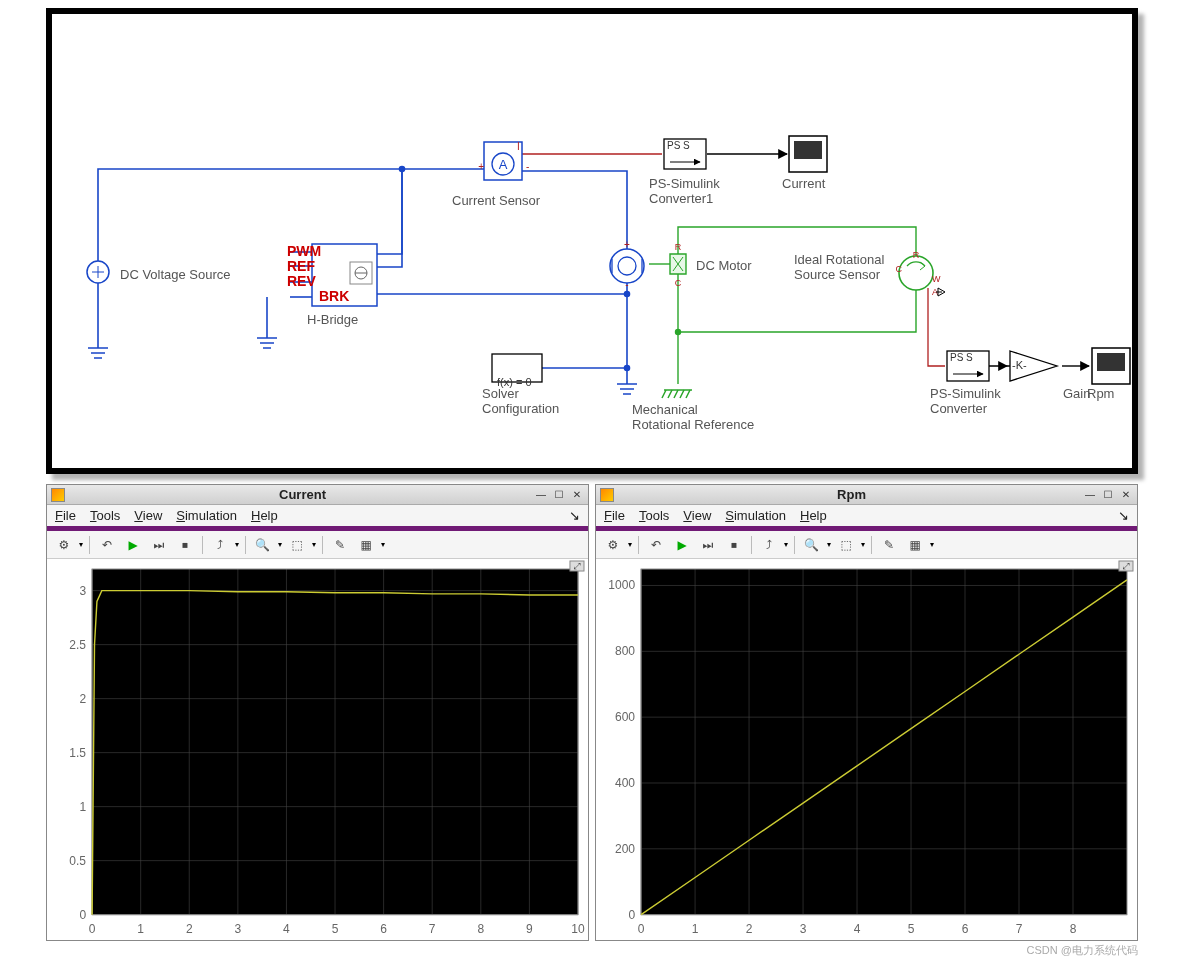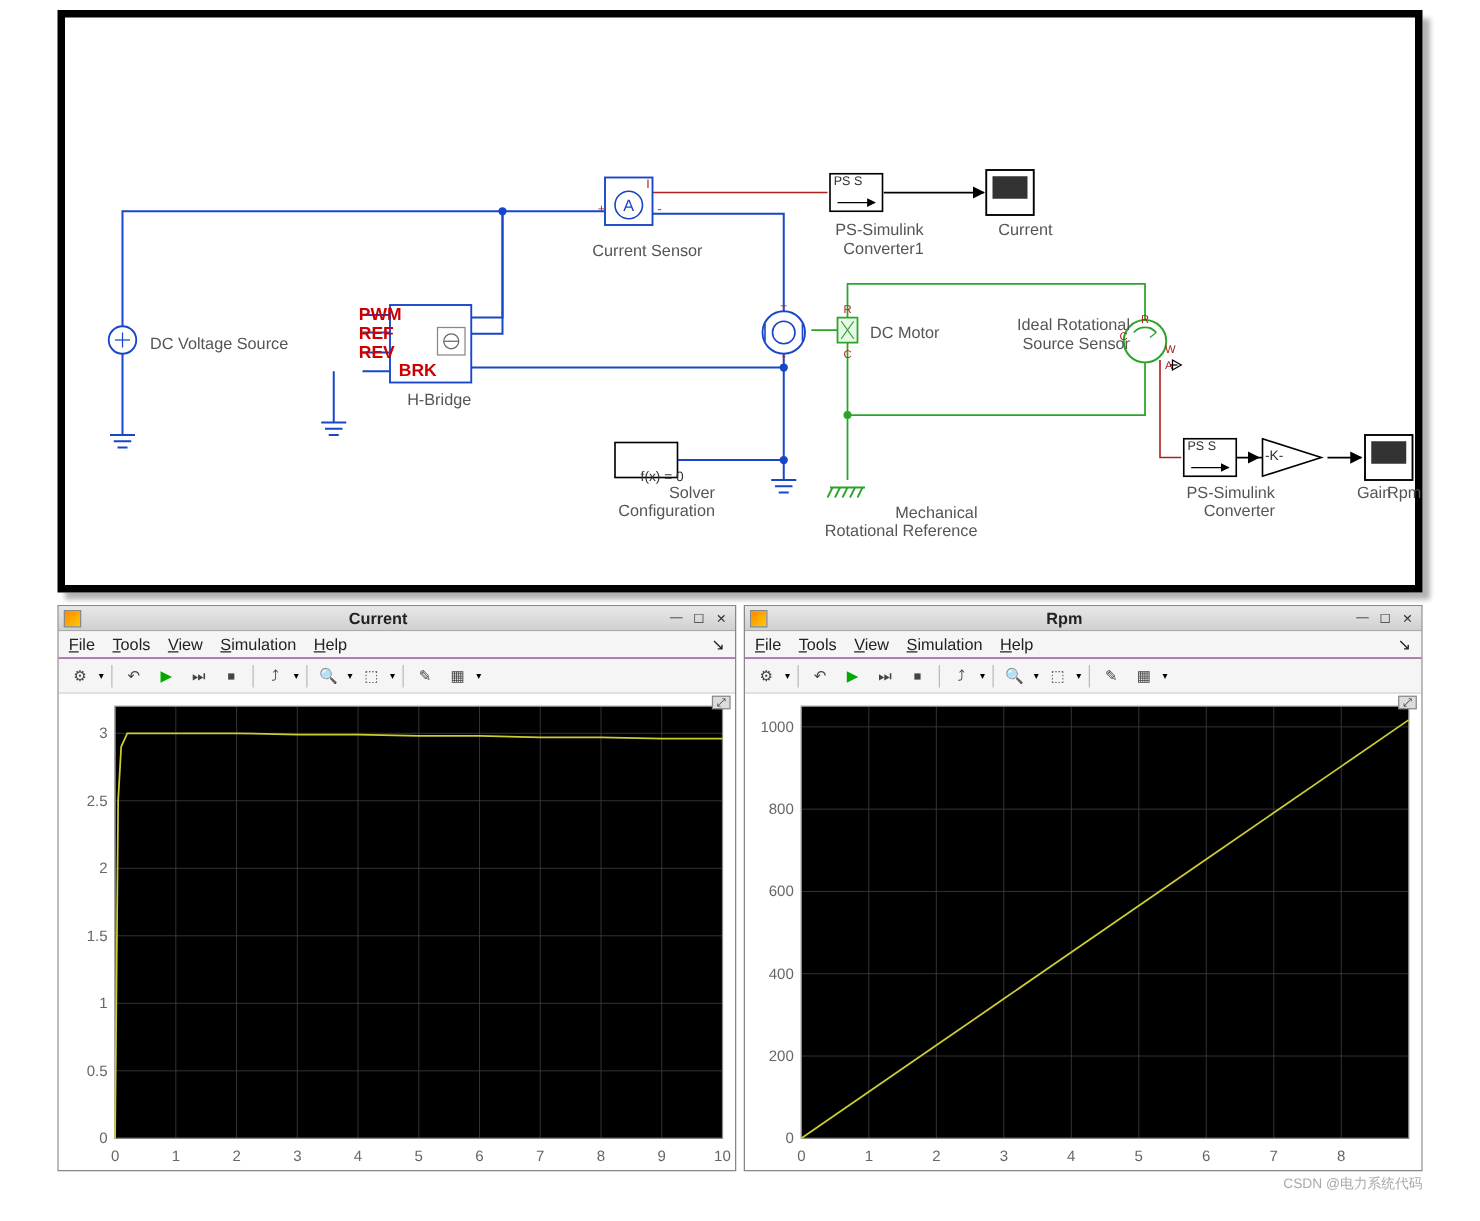--- a/index.html
+++ b/index.html
@@ -1,32 +1,32 @@
 <!DOCTYPE html>
 <html><head>
 <meta charset="utf-8">
 <style>
   * { box-sizing: border-box; margin: 0; padding: 0; }
   body { font-family: Arial, sans-serif; background: #fff; width: 1184px; }
   
   
   .diagram-panel { margin: 8px 46px 10px 46px; border: 6px solid #000; background: #fff; height: 466px; position: relative; box-shadow: 6px 6px 4px rgba(0,0,0,0.3); }
   .diagram-inner { position: absolute; inset: 0; }
-  .block-label { font-size: 13px; color: #555; text-align: right; position: absolute; }
+  .block-label { font-size: 13px; color: #555; text-align: left; position: absolute; }
   .port-label { font-size: 14px; color: #c00; font-weight: bold; position: absolute; }
   
   
   .scopes { display: flex; gap: 6px; padding: 0 46px; }
   .scope-window { flex: 1; border: 1px solid #888; background: #f0f0f0; display: flex; flex-direction: column; }
   .title-bar { background: linear-gradient(#e8e8e8,#d0d0d0); height: 20px; display: flex; align-items: center; padding: 0 4px; border-bottom: 1px solid #aaa; }
   .title-icon { width: 14px; height: 14px; background: linear-gradient(135deg,#f80,#fc0); border: 1px solid #888; margin-right: 6px; }
   .title-text { flex: 1; text-align: center; font-size: 13px; font-weight: bold; color: #222; }
   .win-btns { display: flex; gap: 4px; }
   .win-btn { width: 14px; height: 14px; display: flex; align-items: center; justify-content: center; font-size: 10px; color: #333; cursor: pointer; }
-  .menu-bar { display: flex; gap: 14px; padding: 3px 8px; font-size: 13px; color: #222; border-bottom: 1px solid #701a75; background: #f5f5f5; }
+  .menu-bar { display: flex; gap: 14px; padding: 3px 8px; font-size: 13px; color: #222; border-bottom: 5px solid #701a75; background: #f5f5f5; }
   .menu-item { cursor: pointer; }
   .menu-item u { text-decoration: underline; }
   .toolbar { display: flex; align-items: center; gap: 4px; padding: 3px 6px; background: #f5f5f5; border-bottom: 1px solid #ccc; height: 28px; }
   .tool-btn { width: 22px; height: 22px; border: 1px solid transparent; border-radius: 2px; display: flex; align-items: center; justify-content: center; font-size: 12px; color: #444; cursor: pointer; }
   .tool-sep { width: 1px; height: 18px; background: #bbb; margin: 0 2px; }
   .plot-area { flex: 1; position: relative; background: #fff; }
   .plot-svg { width: 100%; height: 100%; display: block; }
   .footer-credit { text-align: right; font-size: 11px; color: #aaa; padding: 2px 46px 6px 0; }
 </style>
 </head>

